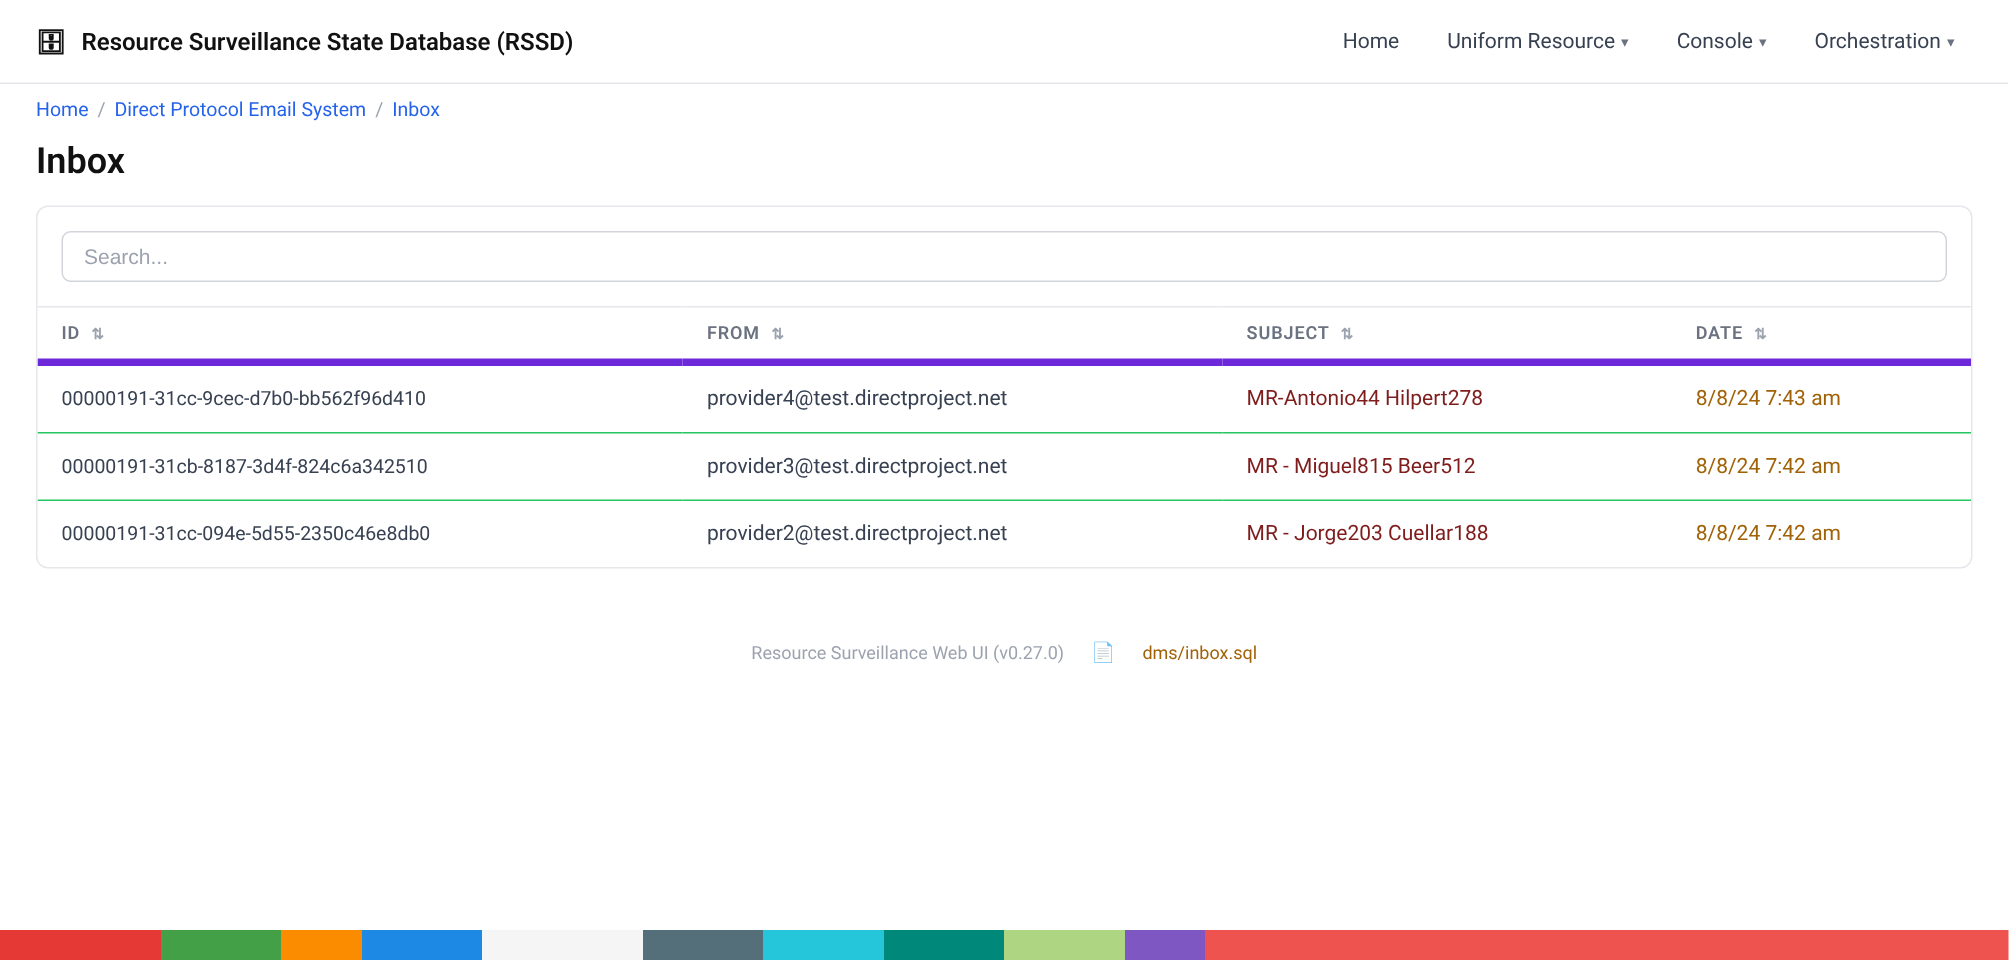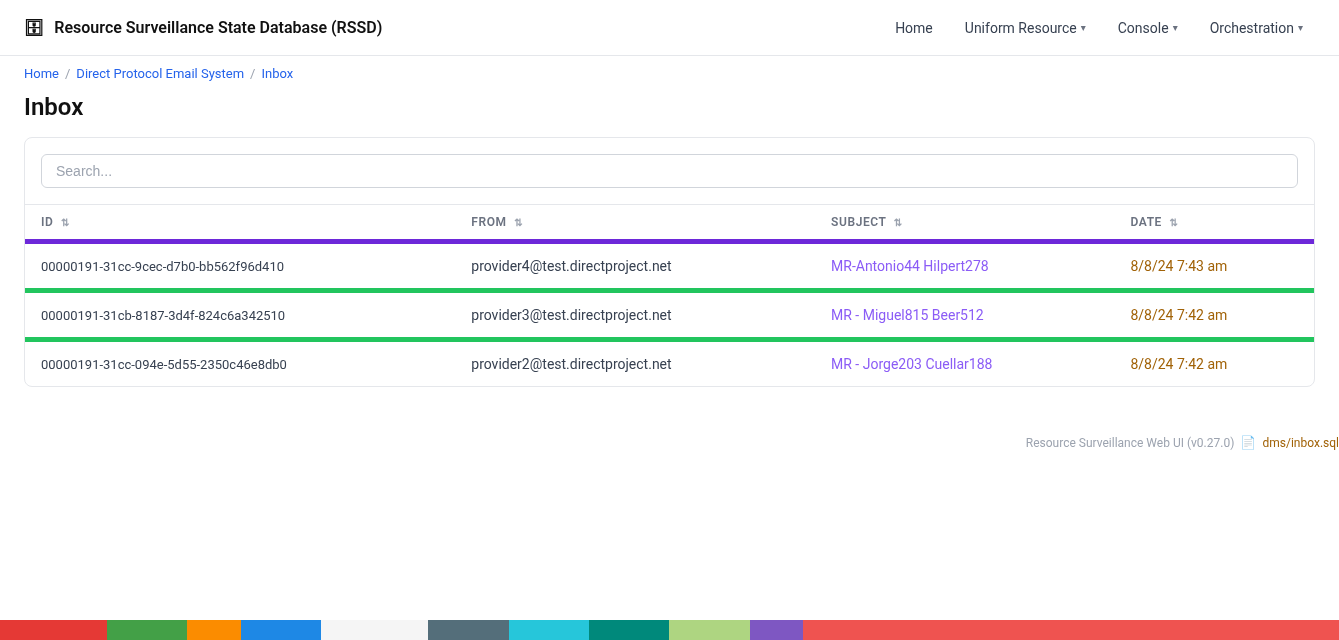--- a/index.html
+++ b/index.html
@@ -123,52 +123,52 @@
       background: #fff;
       white-space: nowrap;
     }
     th .sort-icon {
       display: inline-block;
       margin-left: 4px;
       font-size: 10px;
       color: #9ca3af;
     }
     tbody tr {
-      border-bottom: 5px solid #22c55e;
+      border-bottom: 1px solid #22c55e;
     }
     tbody tr:last-child { border-bottom: none; }
     td {
       padding: 14px 16px;
       font-size: 14px;
       color: #374151;
       vertical-align: middle;
     }
     td.subject-cell a {
-      color: #8b5cf6;
+      color: #7f1d1d;
       text-decoration: none;
     }
     td.date-cell {
       color: #a16207;
       white-space: nowrap;
     }
     td.id-cell {
       font-size: 13px;
       color: #374151;
     }
 
     
     .footer {
       text-align: center;
       padding: 24px 0 16px 0;
       font-size: 12px;
       color: #9ca3af;
       display: flex;
       align-items: center;
-      justify-content: flex-end;
-      gap: 6px;
+      justify-content: center;
+      gap: 18px;
     }
     .footer a {
       color: #a16207;
       text-decoration: none;
     }
     .footer-icon {
       font-size: 13px;
       color: #6b7280;
     }
 

